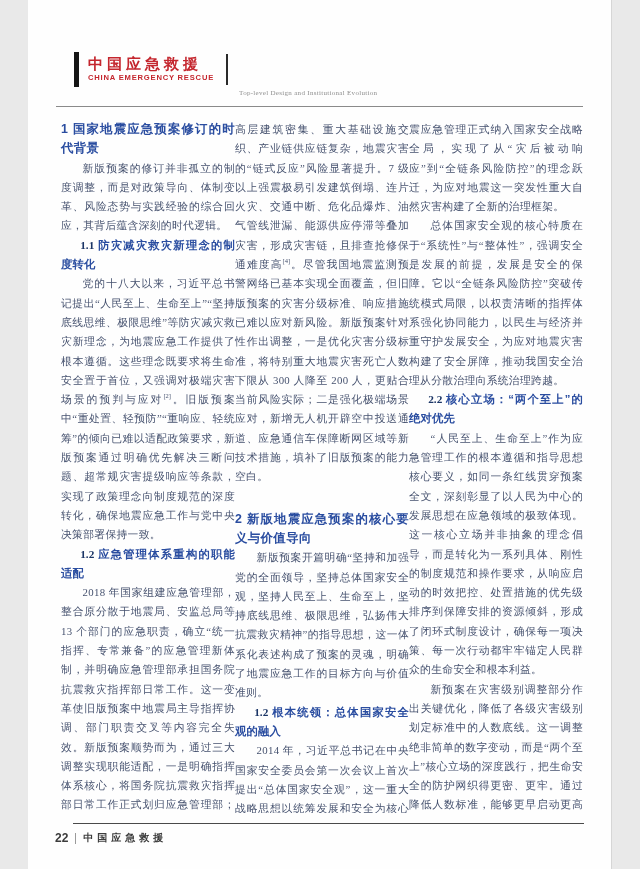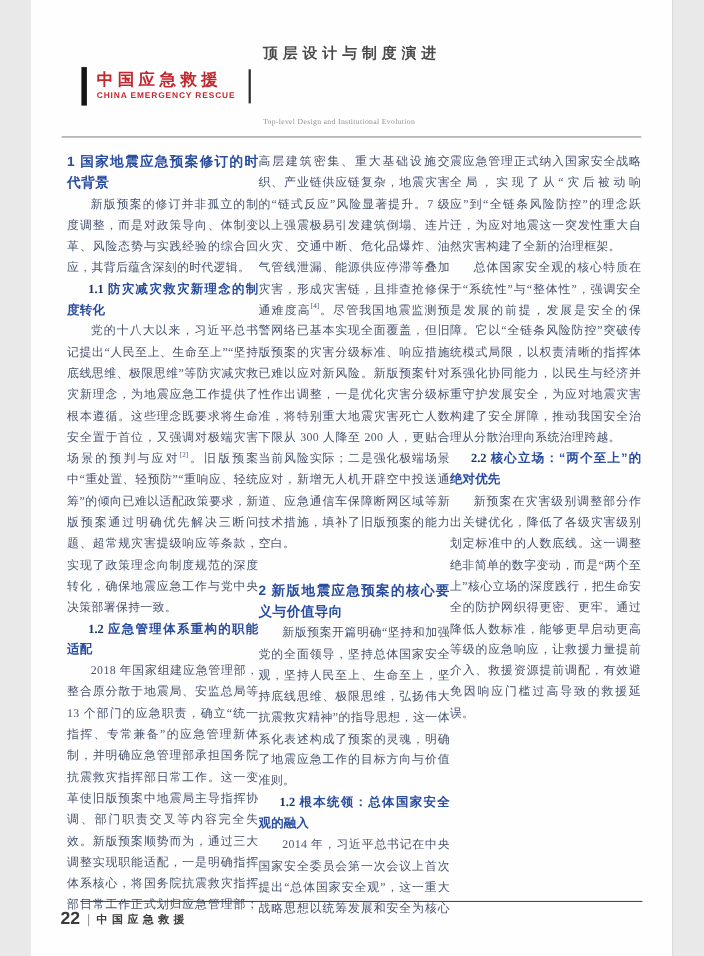--- a/index.html
+++ b/index.html
@@ -61,21 +61,21 @@
     font-family: "Liberation Sans", sans-serif; font-weight: bold;
     color: var(--heading); font-size: 11.3px; line-height: 19.3px;
     letter-spacing: 0.2px; margin: 0; text-indent: 1.7em; text-align: justify;
   }
   .h2 .hnum { color: var(--hnum); font-family: "Liberation Serif", serif; letter-spacing: 0; }
 
   
   .footer { position: absolute; left: 27px; right: 27px; bottom: 24px; }
   .footer-rule { border-top: 1.2px solid #4a4a4a; margin-left: 18px; margin-bottom: 7px; }
   .footer-line { display: flex; align-items: center; font-family: "Liberation Sans", sans-serif; }
-  .page-num { font-weight: bold; font-size: 16px; color: var(--footer-text); }
+  .page-num { font-weight: bold; font-size: 12px; color: var(--footer-text); }
   .footer-sep { width: 1px; height: 11px; background: #9a9a9a; margin: 0 7px; }
   .footer-journal {
     font-weight: bold; font-size: 10px; letter-spacing: 4px; color: var(--footer-text);
     font-family: "Liberation Serif", serif;
   }
 </style>
 </head>
 <body>
 
 <div class="page">
@@ -83,21 +83,20 @@
   <div class="header">
     <div class="brand">
       <div class="brand-bar"></div>
       <div class="brand-text">
         <div class="brand-cn">中国应急救援</div>
         <div class="brand-en">CHINA EMERGENCY RESCUE</div>
       </div>
     </div>
     <div class="header-divider"></div>
     <div class="section-text">
-      <div class="section-cn">顶层设计与制度演进</div>
       <div class="section-en">Top-level Design and Institutional Evolution</div>
     </div>
   </div>
   <div class="header-rule"></div>
 
   <div class="columns">
     <div class="col">
         <div class="h1">1 国家地震应急预案修订的时代背景</div>
         <p>新版预案的修订并非孤立的制度调整，而是对政策导向、体制变革、风险态势与实践经验的综合回应，其背后蕴含深刻的时代逻辑。</p>
         <div class="h2"><span class="hnum">1.1 </span><span>防灾减灾救灾新理念的制度转化</span></div>
@@ -109,20 +108,21 @@
         <p class="noindent">高层建筑密集、重大基础设施交织、产业链供应链复杂，地震灾害的“链式反应”风险显著提升。7 级以上强震极易引发建筑倒塌、连片火灾、交通中断、危化品爆炸、油气管线泄漏、能源供应停滞等叠加灾害，形成灾害链，且排查抢修保通难度高<sup>[4]</sup>。尽管我国地震监测预警网络已基本实现全面覆盖，但旧版预案的灾害分级标准、响应措施已难以应对新风险。新版预案针对性作出调整，一是优化灾害分级标准，将特别重大地震灾害死亡人数下限从 300 人降至 200 人，更贴合当前风险实际；二是强化极端场景应对，新增无人机开辟空中投送通道、应急通信车保障断网区域等新技术措施，填补了旧版预案的能力空白。</p>
         <div class="h1 gapped">2 新版地震应急预案的核心要义与价值导向</div>
         <p>新版预案开篇明确“坚持和加强党的全面领导，坚持总体国家安全观，坚持人民至上、生命至上，坚持底线思维、极限思维，弘扬伟大抗震救灾精神”的指导思想，这一体系化表述构成了预案的灵魂，明确了地震应急工作的目标方向与价值准则。</p>
         <div class="h2"><span class="hnum">1.2 </span><span>根本统领：总体国家安全观的融入</span></div>
         <p>2014 年，习近平总书记在中央国家安全委员会第一次会议上首次提出“总体国家安全观”，这一重大战略思想以统筹发展和安全为核心要义，将国家安全拓展为涵盖政治、经济、社会、生态等多领域的系统性工程，为新时代安全治理提供了根本遵循。本次新修订预案明确将“坚持总体国家安全观”列为抗震救灾工作的核心原则，标志着我国地</p>
       </div>
     <div class="col">
         <p class="noindent">震应急管理正式纳入国家安全战略全局，实现了从“灾后被动响应”到“全链条风险防控”的理念跃迁，为应对地震这一突发性重大自然灾害构建了全新的治理框架。</p>
         <p>总体国家安全观的核心特质在于“系统性”与“整体性”，强调安全是发展的前提，发展是安全的保障。它以“全链条风险防控”突破传统模式局限，以权责清晰的指挥体系强化协同能力，以民生与经济并重守护发展安全，为应对地震灾害构建了安全屏障，推动我国安全治理从分散治理向系统治理跨越。</p>
         <div class="h2"><span class="hnum">2.2 </span><span>核心立场：“两个至上”的绝对优先</span></div>
+        <p>“人民至上、生命至上”作为应急管理工作的根本遵循和指导思想核心要义，如同一条红线贯穿预案全文，深刻彰显了以人民为中心的发展思想在应急领域的极致体现。这一核心立场并非抽象的理念倡导，而是转化为一系列具体、刚性的制度规范和操作要求，从响应启动的时效把控、处置措施的优先级排序到保障安排的资源倾斜，形成了闭环式制度设计，确保每一项决策、每一次行动都牢牢锚定人民群众的生命安全和根本利益。</p>
         <p>新预案在灾害级别调整部分作出关键优化，降低了各级灾害级别划定标准中的人数底线。这一调整绝非简单的数字变动，而是“两个至上”核心立场的深度践行，把生命安全的防护网织得更密、更牢。通过降低人数标准，能够更早启动更高等级的应急响应，让救援力量提前介入、救援资源提前调配，有效避免因响应门槛过高导致的救援延误。</p>
       </div>
   </div>
 
   <div class="footer">
     <div class="footer-rule"></div>
     <div class="footer-line">
       <span class="page-num">22</span>
       <span class="footer-sep"></span>
       <span class="footer-journal">中国应急救援</span>

